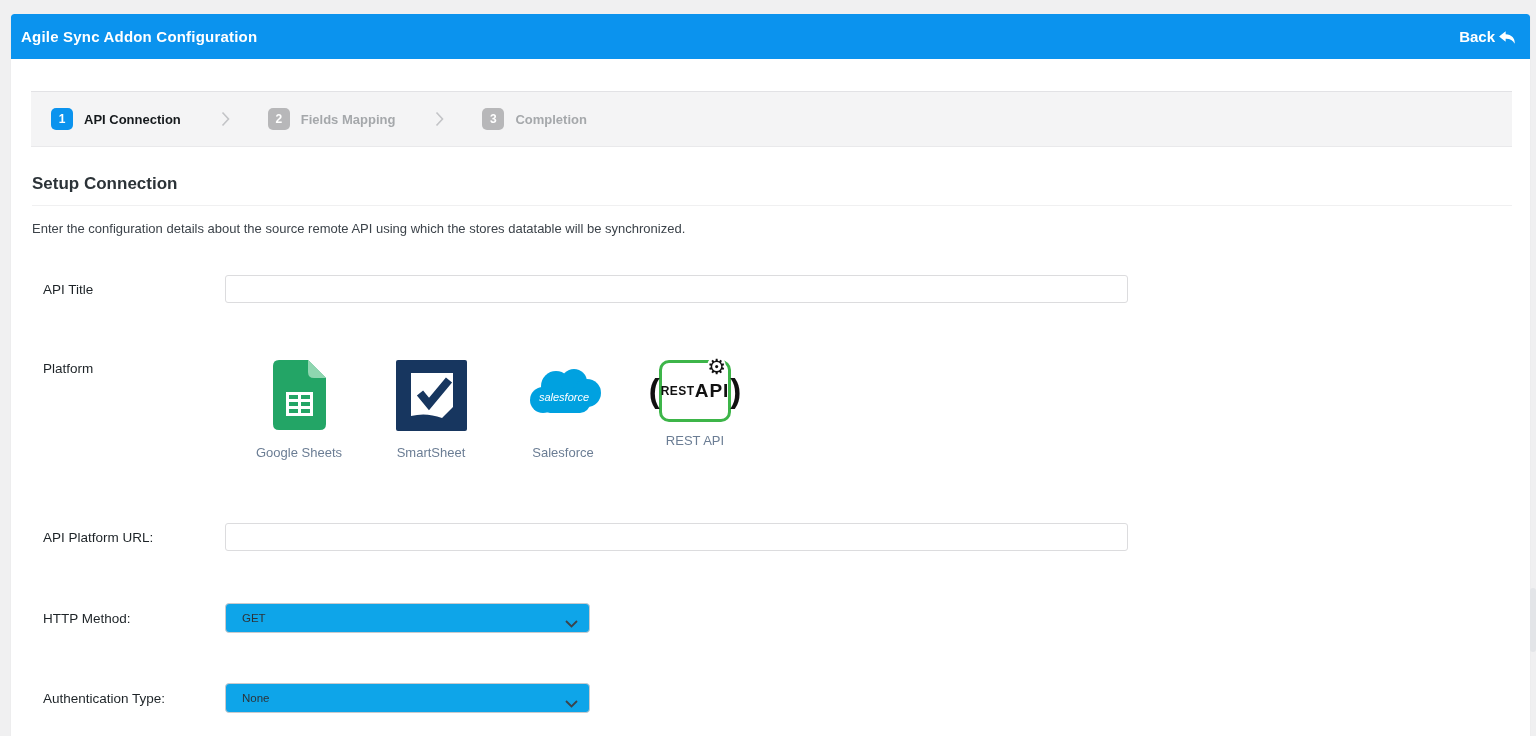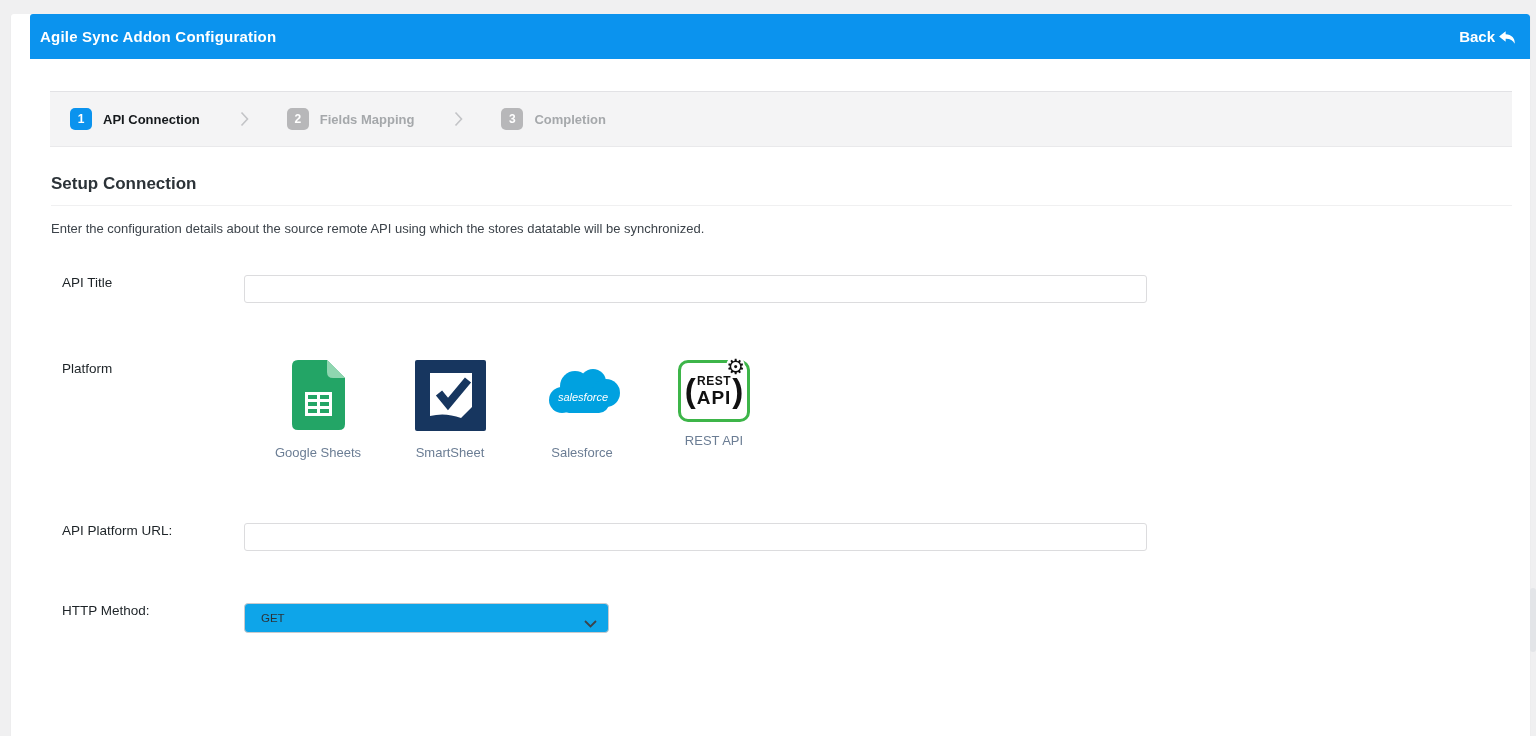--- a/index.html
+++ b/index.html
@@ -10,21 +10,20 @@
     overflow: hidden;
     position: relative;
   }
   .card {
     position: absolute;
     left: 11px; top: 14px; right: 6px; bottom: 0;
     background: #ffffff;
     border-radius: 3px 3px 0 0;
     box-shadow: 0 1px 2px rgba(0,0,0,.05);
     overflow: hidden;
-    padding-left: 19px;
   }
   
   .hdr {
     height: 45px;
     background: #0b93ee;
     display: flex;
     align-items: center;
     justify-content: space-between;
     padding: 0 14px 0 10px;
     border-radius: 3px 3px 0 0;
@@ -73,21 +72,21 @@
   .section-title {
     margin: 27px 20px 0 21px;
     font-size: 17px;
     font-weight: bold;
     color: #2c3338;
   }
   .divider { margin: 11px 18px 0 21px; border: 0; border-top: 1px solid #f0f0f1; height: 0; }
   .section-desc { margin: 15px 20px 0 21px; font-size: 13px; color: #3c434a; }
   
   .form { margin-top: 39px; padding-left: 32px; }
-  .frow { display: flex; margin-bottom: 52px; }
+  .frow { display: flex; align-items: center; margin-bottom: 52px; }
   .frow.top { align-items: flex-start; }
   .flabel {
     width: 182px;
     font-size: 13.5px;
     color: #1d2327;
     flex: none;
   }
   .frow.top .flabel { padding-top: 2px; }
   .text-input {
     width: 903px; height: 28px;
@@ -132,21 +131,21 @@
   
   .rest-box {
     width: 72px; height: 62px;
     border: 3px solid #3db549;
     border-radius: 10px;
     background: #fff;
     position: relative;
     display: flex; align-items: center; justify-content: center;
   }
   .rest-paren { font-size: 33px; font-weight: bold; color: #111; line-height: 1; margin-top: -2px; }
-  .rest-txt { display: flex; flex-direction: column; align-items: center; margin: 0 1px; }
+  .rest-txt { display: flex; flex-direction: row; align-items: center; margin: 0 1px; }
   .rest-txt .l1 { font-size: 12px; font-weight: bold; color: #111; letter-spacing: .5px; }
   .rest-txt .l2 { font-size: 19px; font-weight: bold; color: #111; letter-spacing: 1px; margin-top: -1px; }
   .rest-gear {
     position: absolute; top: -7px; right: 2px;
     font-size: 21px; line-height: 1; color: #111;
     background: #fff; border-radius: 50%;
   }
   
   .scroll-thumb {
     position: absolute; right: 0; top: 588px;
@@ -284,17 +283,30 @@
           <option>GET</option>
         </select>
         <span class="chev">
           <svg width="13" height="8" viewBox="0 0 13 8" fill="none" stroke="#3c434a" stroke-width="1.8">
               <path d="M1 1 L6.5 6.5 12 1"></path>
             </svg>
         </span>
       </div>
     </div>
 
+    <div class="frow" style="margin-bottom:0;">
+      <div class="flabel">Authentication Type:</div>
+      <div class="select-wrap">
+        <select>
+          <option>None</option>
+        </select>
+        <span class="chev">
+          <svg width="13" height="8" viewBox="0 0 13 8" fill="none" stroke="#3c434a" stroke-width="1.8">
+              <path d="M1 1 L6.5 6.5 12 1"></path>
+            </svg>
+        </span>
+      </div>
+    </div>
 
   </div>
 </div>
 
 <div class="scroll-thumb"></div>
 
 </body></html>

